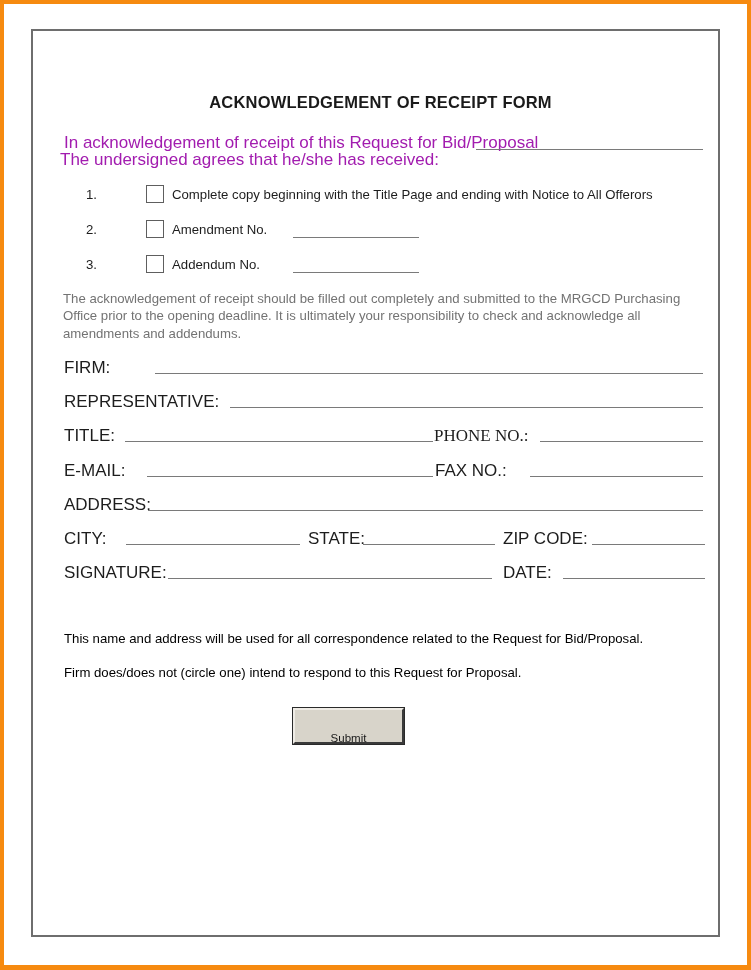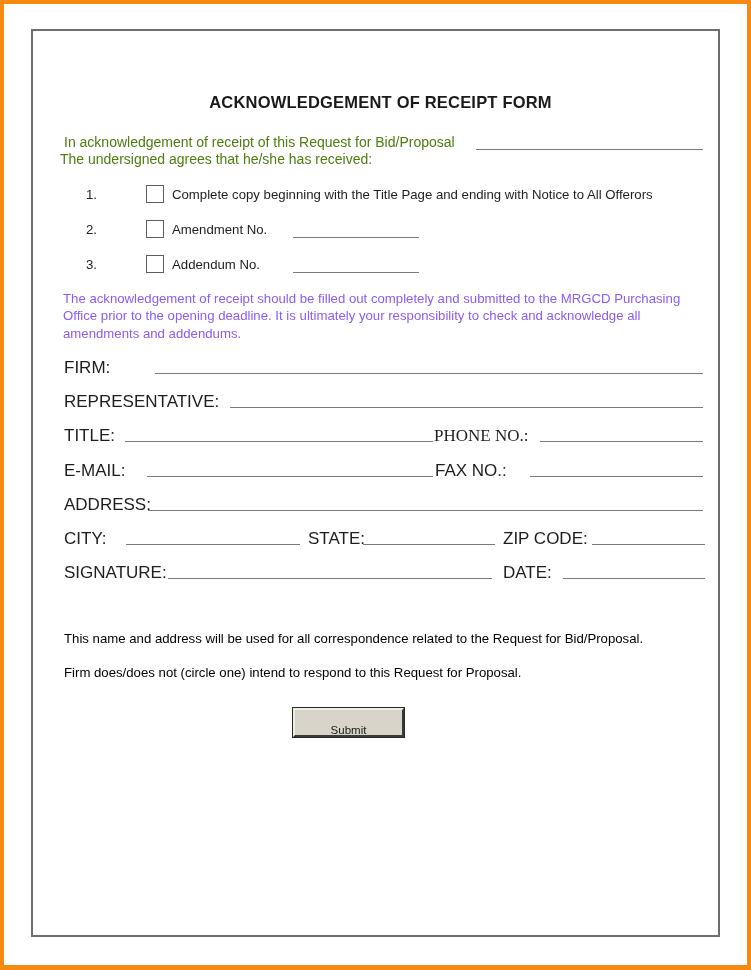--- a/index.html
+++ b/index.html
@@ -58,22 +58,22 @@
     top: 93px;
     width: 633px;
     text-align: center;
     font-size: 16.5px;
     font-weight: bold;
     color: #1a1a1a;
     letter-spacing: 0.2px;
   }
   .para {
     position: absolute;
-    font-size: 14px;
-    color: #4d7c0f;
+    font-size: 17px;
+    color: #a21caf;
     line-height: 17.5px;
   }
   .intro-l1 { left: 64px; top: 134px; }
   .intro-l2 { left: 60px; top: 151px; }
 
   .rule {
     position: absolute;
     height: 0;
     border-top: 1px solid #7a7a7a;
   }
@@ -97,21 +97,21 @@
     color: #1d1d1d;
     white-space: nowrap;
   }
 
   .block-para {
     position: absolute;
     left: 63px;
     top: 290px;
     width: 640px;
     font-size: 13.2px;
-    color: #8b5cf6;
+    color: #737373;
     line-height: 17.4px;
   }
 
   .fld-label {
     position: absolute;
     font-size: 17px;
     color: #1d1d1d;
     white-space: nowrap;
   }
 
@@ -135,21 +135,21 @@
     background: #d8d4ca;
     border-top: 2px solid #efece6;
     border-left: 2px solid #efece6;
     border-right: 2px solid #3a3a3a;
     border-bottom: 2px solid #3a3a3a;
     outline: 1px solid #2a2a2a;
     font-family: "Liberation Sans", sans-serif;
     font-size: 11.5px;
     color: #1a1a1a;
     cursor: pointer;
-    padding: 8px;
+    padding: 16px;
     line-height: 25px;
     text-align: center;
   }
 </style>
 </head>
 <body>
 
 <div class="page">
 
   <div class="doc-border"></div>

